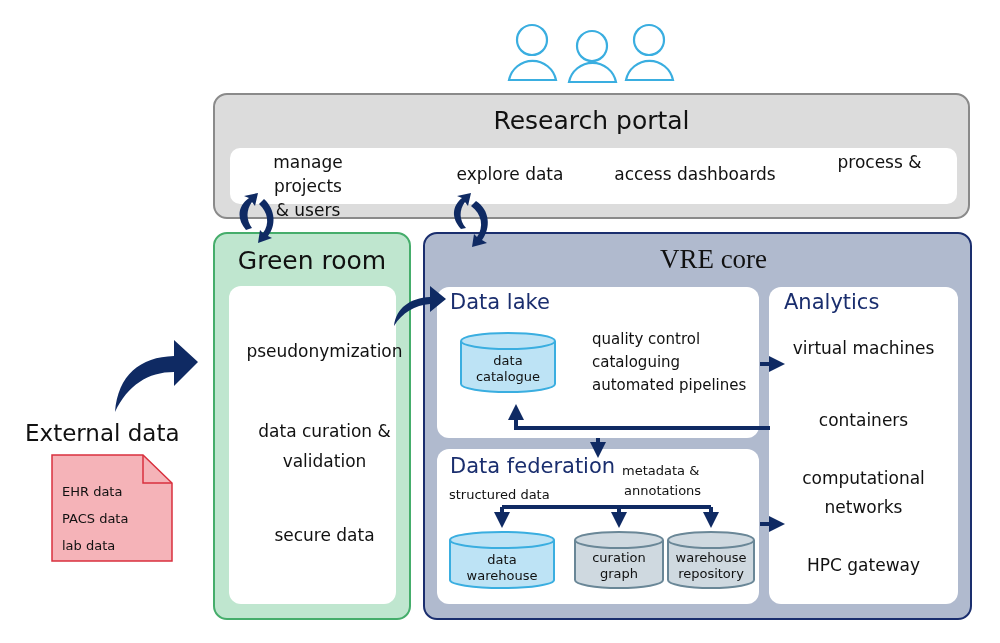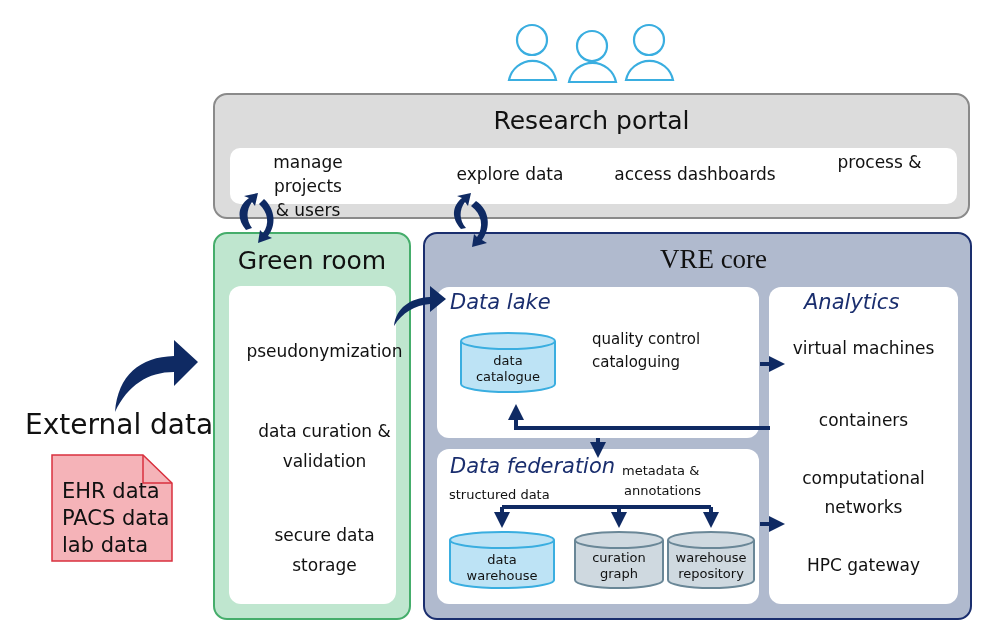--- a/index.html
+++ b/index.html
@@ -11,26 +11,26 @@
   .pt{font-size:17px;text-align:center;line-height:24px;}
   .green{left:213px;top:232px;width:198px;height:388px;background:#bfe6cf;border:2px solid #45ad6b;border-radius:14px;box-sizing:border-box;}
   .green-title{left:213px;top:246px;width:198px;text-align:center;font-size:25px;}
   .green-inner{left:229px;top:286px;width:167px;height:318px;background:#fff;border-radius:12px;}
   .gt{font-size:17px;text-align:center;line-height:30px;width:191px;left:229px;}
   .vre{left:423px;top:232px;width:549px;height:388px;background:#b0bace;border:2px solid #1a2e6e;border-radius:14px;box-sizing:border-box;}
   .vre-title{left:423px;top:244px;width:581px;text-align:center;font-size:27px;font-family:Liberation Serif, serif;}
   .lake{left:437px;top:287px;width:322px;height:151px;background:#fff;border-radius:12px;}
   .fed{left:437px;top:449px;width:322px;height:155px;background:#fff;border-radius:12px;}
   .analytics{left:769px;top:287px;width:189px;height:317px;background:#fff;border-radius:12px;}
-  .sect{color:#1a2e6e;font-size:21px;font-style:italic;}
+  .sect{color:#1a2e6e;font-size:21px;}
   .st{font-size:15px;line-height:23px;}
   .at{font-size:17px;text-align:center;width:189px;left:769px;line-height:29px;}
   .small{font-size:13px;line-height:20px;}
-  .ext{left:25px;top:408px;font-size:28px;}
-  .doc-text{font-size:21px;line-height:27px;left:62px;top:478px;}
+  .ext{left:25px;top:420px;font-size:23px;}
+  .doc-text{font-size:13px;line-height:27px;left:62px;top:478px;}
   .cyl-label{font-size:13px;text-align:center;line-height:16px;}
   svg{position:absolute;left:0;top:0;}
 </style>
 </head>
 <body>
 
 <svg width="1000" height="643">
   <g fill="none" stroke="#3aaee0" stroke-width="2.2">
     <g>
       <circle cx="532" cy="40" r="15"></circle>
@@ -63,43 +63,43 @@
 <div class="abs green"></div>
 <div class="abs green-title">Green room</div>
 <div class="abs green-inner"></div>
 <div class="abs gt" style="top:336px;">pseudonymization</div>
 <div class="abs gt" style="top:416px;">
   <div>data curation &amp;</div>
   <div>validation</div>
 </div>
 <div class="abs gt" style="top:520px;">
   <div>secure data</div>
-  <div>storage</div>
 </div>
 
 <div class="abs vre"></div>
 <div class="abs vre-title">VRE core</div>
 <div class="abs lake"></div>
 <div class="abs fed"></div>
 <div class="abs analytics"></div>
 
 <div class="abs sect" style="left:450px;top:290px;">Data lake</div>
 <div class="abs st" style="left:592px;top:328px;">
   <div>quality control</div>
   <div>cataloguing</div>
+  <div>automated pipelines</div>
 </div>
 
 <div class="abs sect" style="left:450px;top:454px;">Data federation</div>
 <div class="abs small" style="left:622px;top:461px;">
   <div>metadata &amp;</div>
   <div style="padding-left:2px">annotations</div>
 </div>
 <div class="abs small" style="left:449px;top:485px;">structured data</div>
 
-<div class="abs sect" style="left:784px;top:290px;margin-left:20px;">Analytics</div>
+<div class="abs sect" style="left:784px;top:290px;">Analytics</div>
 <div class="abs at" style="top:334px;">virtual machines</div>
 <div class="abs at" style="top:406px;">containers</div>
 <div class="abs at" style="top:464px;">
   <div>computational</div>
   <div>networks</div>
 </div>
 <div class="abs at" style="top:551px;">HPC gateway</div>
 
 <div class="abs ext">External data</div>
 

